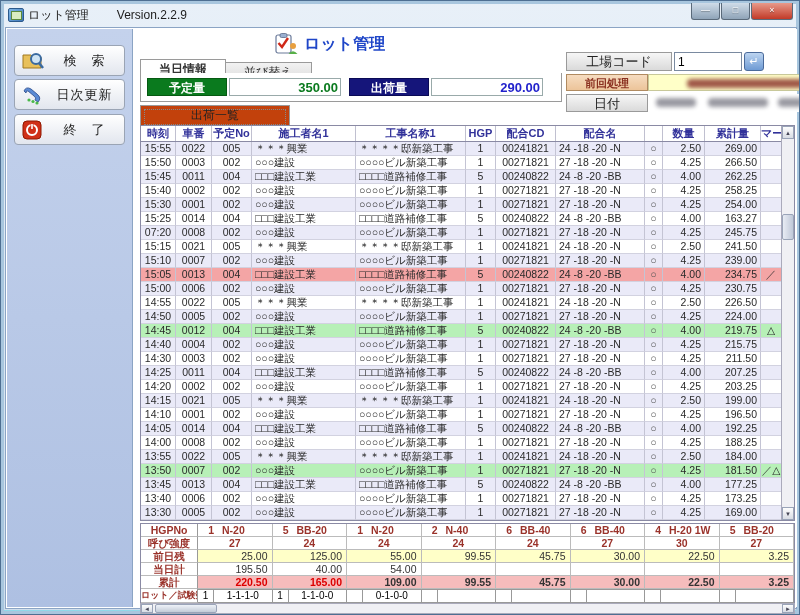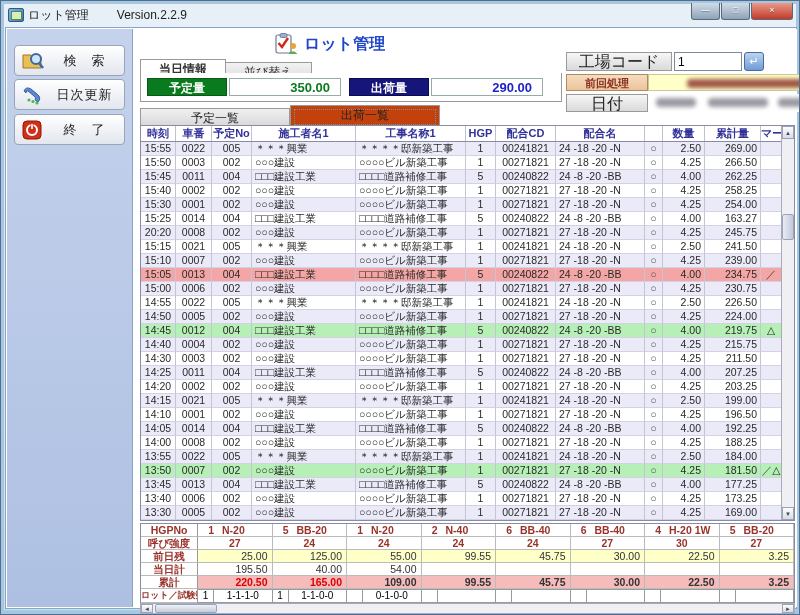--- a/index.html
+++ b/index.html
@@ -39,25 +39,25 @@
     border:1px solid #9a9a9a; border-left:none; line-height:19px;margin-top:8px; }
   .tab1:first-child { border-left:1px solid #9a9a9a; }
   .tab1.active { height:23px; background:#ffffff; border-bottom:1px solid #fff; font-weight:bold; border-left:1px solid #9a9a9a; }
   
   .qty-box { position:absolute; left:6px; top:44px; width:422px; height:29px; background:#fff; border:1px solid #9a9a9a; border-top:none;
     display:flex; align-items:center; }
   .qty-label { width:80px; height:18px; font-size:12px; font-weight:bold; color:#fff; text-align:center; line-height:18px; }
   .qty-label.green { background:#0a7a1e; margin-left:6px; border:1px solid #065a12; }
   .qty-label.navy  { background:#15157a; margin-left:8px; border:1px solid #0a0a55; }
   .qty-value { width:112px; height:18px; background:#fff; border:1px solid #9aa; font-size:13px; font-weight:bold;
-    text-align:right; line-height:17px; padding-right:10px; margin-left:2px; }
+    text-align:right; line-height:17px; padding-right:2px; margin-left:2px; }
   .qty-value.green { color:#0a7a1e; }
   .qty-value.blue  { color:#2222cc; }
   
-  .gray-btn { background:linear-gradient(180deg,#f6f6f6,#dadada); border:1px solid #9a9a9a; font-size:16px; color:#222; text-align:center; }
+  .gray-btn { background:linear-gradient(180deg,#f6f6f6,#dadada); border:1px solid #9a9a9a; font-size:13px; color:#222; text-align:center; }
   .factory-btn { position:absolute; left:432px; top:23px; width:106px; height:19px; line-height:18px; }
   .factory-input { position:absolute; left:540px; top:23px; width:68px; height:19px; border:1px solid #7a8aa0; font-size:12px; padding:0 3px; }
   .factory-go { position:absolute; left:610px; top:23px; width:20px; height:19px; border:1px solid #4a6a9a; border-radius:3px;
     background:linear-gradient(180deg,#bcd4f0,#6f9bd4); color:#fff; font-size:11px; text-align:center; line-height:17px; }
   .prev-label { position:absolute; left:432px; top:45px; width:82px; height:17px; background:linear-gradient(180deg,#f6dcc0,#ecc49a);
     border:1px solid #b08a60; color:#8a3020; font-weight:bold; font-size:11px; text-align:center; line-height:16px; }
   .prev-field { position:absolute; left:514px; top:45px; width:266px; height:17px; background:#ffffc8; border:1px solid #c8c89a; overflow:hidden; }
   .date-btn { position:absolute; left:432px; top:65px; width:82px; height:18px; line-height:17px; }
   .date-field { position:absolute; left:518px; top:65px; width:240px; height:18px; background:#fff; overflow:hidden; }
   .blurblob { position:absolute; top:4px; height:9px; border-radius:4px; filter:blur(2px); }
@@ -198,21 +198,20 @@
 
       <div class="gray-btn date-btn">日付</div>
       <div class="date-field">
         <div class="blurblob" style="left:4px;width:40px;background:#9a9aa2"></div>
         <div class="blurblob" style="left:56px;width:60px;background:#9a9aa2"></div>
         <div class="blurblob" style="left:126px;width:48px;background:#9a9aa2"></div>
 
       </div>
 
       <div class="tabs2">
-        <div class="tab2">予定一覧</div>
         <div class="tab2 active">出荷一覧</div>
       </div>
 
       <div class="lot-table">
         <div class="thead">
             <div class="th">時刻</div>
             <div class="th">車番</div>
             <div class="th">予定No</div>
             <div class="th">施工者名1</div>
             <div class="th">工事名称1</div>
@@ -303,21 +302,21 @@
               <div class="td c4">□□□□道路補修工事</div>
               <div class="td c5">5</div>
               <div class="td c6">00240822</div>
               <div class="td c7">24 -8  -20 -BB</div>
               <div class="td c8">○</div>
               <div class="td c9">4.00</div>
               <div class="td c10">163.27</div>
               <div class="td c11"></div>
             </div>
             <div class="trow odd">
-              <div class="td c0">20:20</div>
+              <div class="td c0">07:20</div>
               <div class="td c1">0008</div>
               <div class="td c2">002</div>
               <div class="td c3">○○○建設</div>
               <div class="td c4">○○○○ビル新築工事</div>
               <div class="td c5">1</div>
               <div class="td c6">00271821</div>
               <div class="td c7">27 -18 -20 -N</div>
               <div class="td c8">○</div>
               <div class="td c9">4.25</div>
               <div class="td c10">245.75</div>

